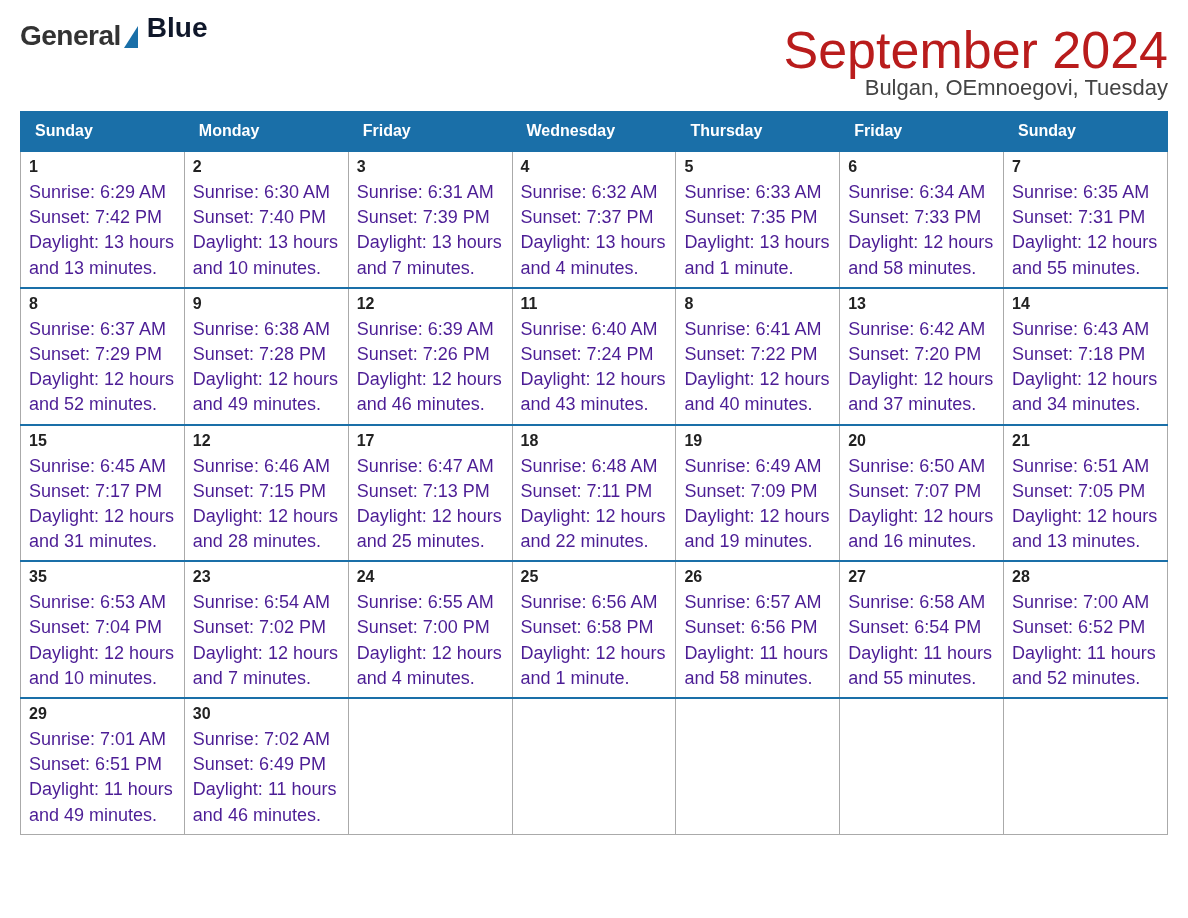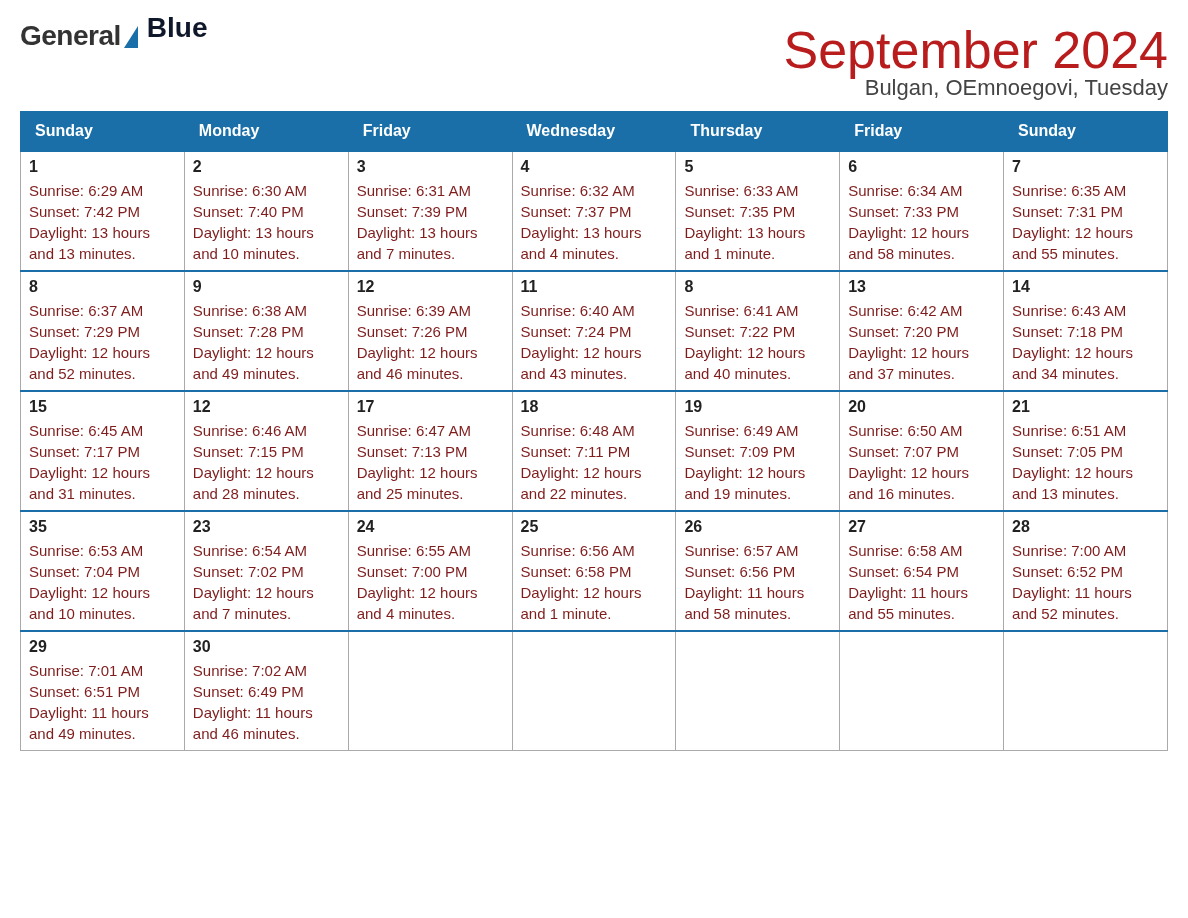--- a/index.html
+++ b/index.html
@@ -80,22 +80,22 @@
       min-height: 110px;
       height: 110px;
     }
     .day-number {
       font-size: 16px;
       font-weight: bold;
       color: #222;
       margin-bottom: 4px;
     }
     .day-info {
-      font-size: 15px;
-      color: #7f1d1d;
+      font-size: 18px;
+      color: #4c1d95;
       line-height: 1.4;
     }
     .empty-cell {
       background: #fff;
     }
     .calendar tr td:first-child {
       border-left: 1px solid #aaa;
     }
     .week-row td {
       border-top: 2px solid #1a6fa8;

